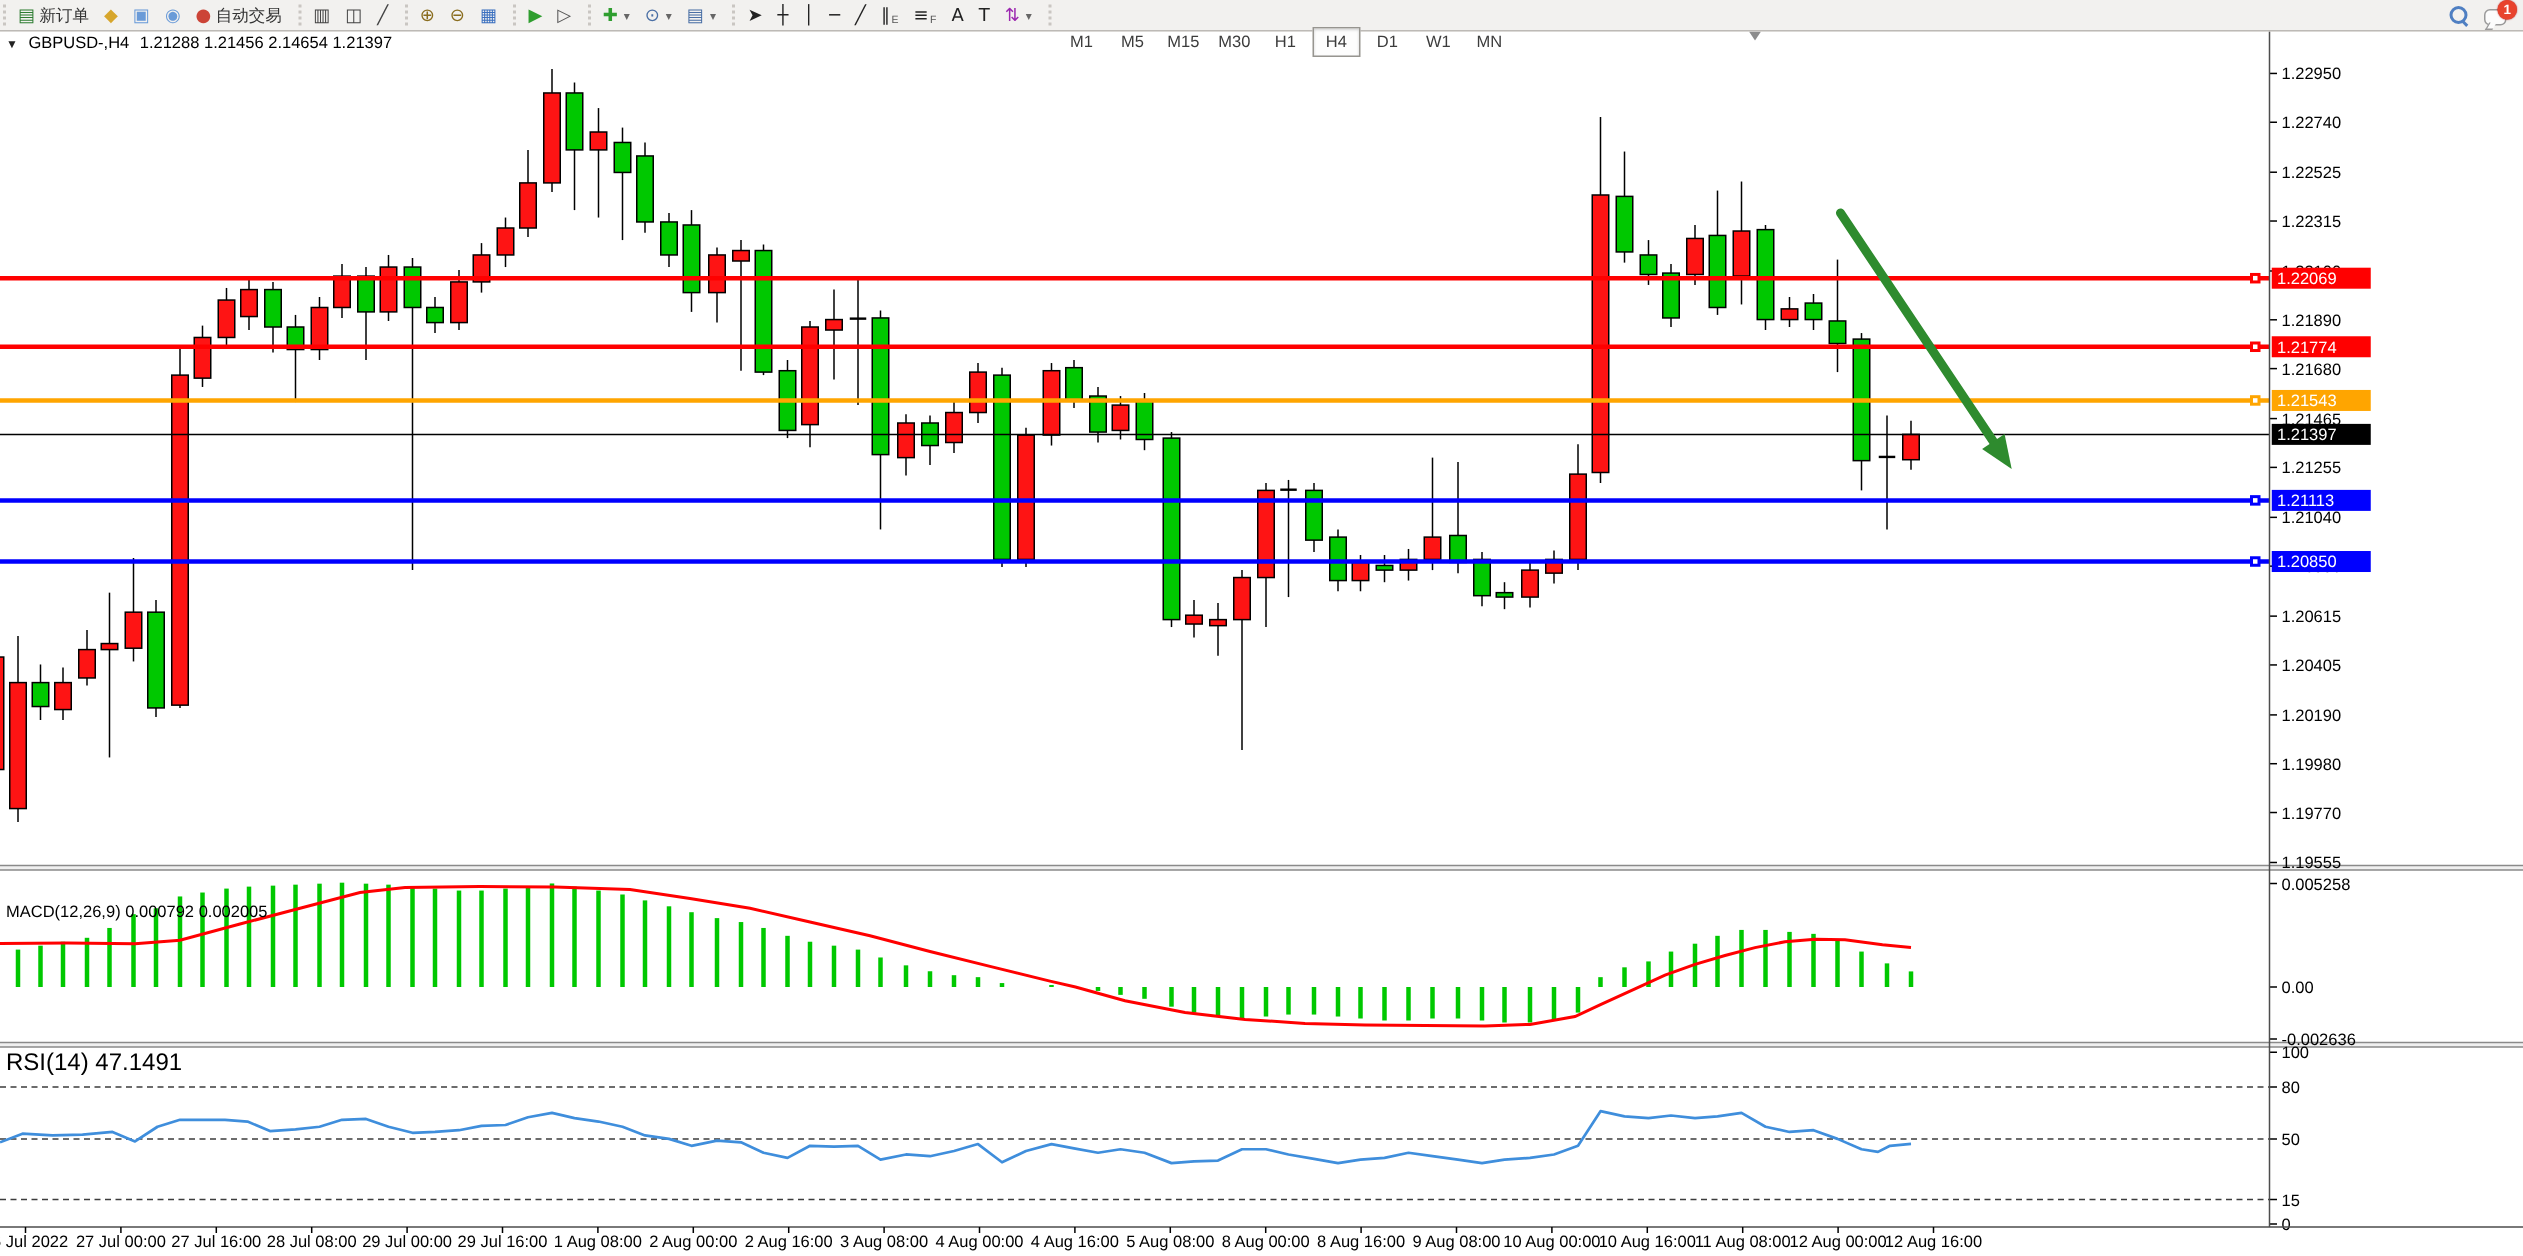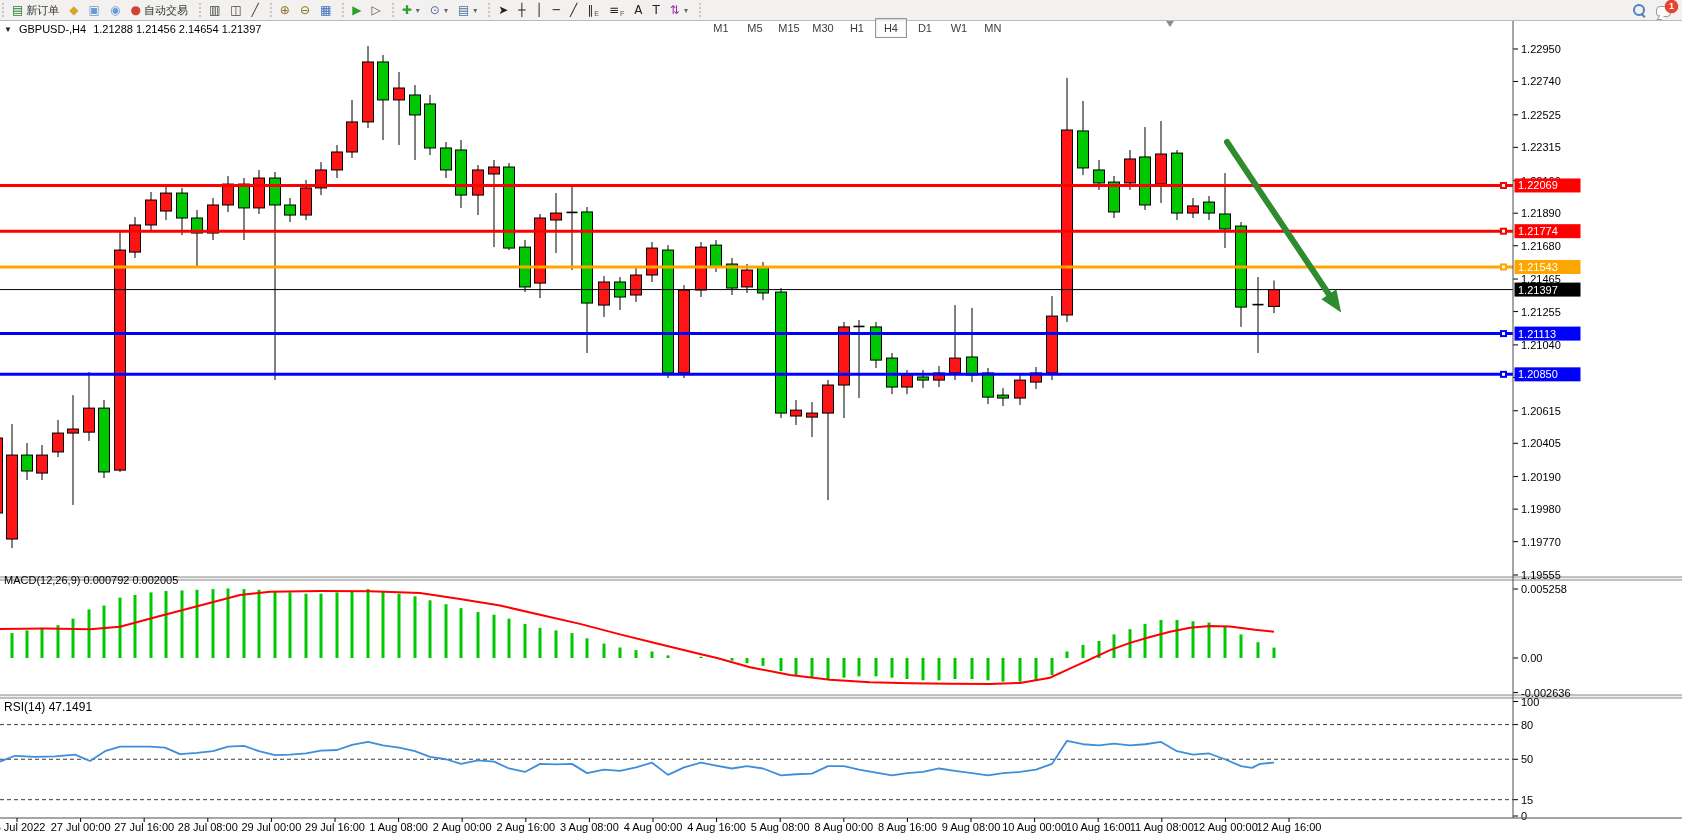--- a/index.html
+++ b/index.html
@@ -23,22 +23,22 @@
   #search-icon .tail{position:absolute;left:9px;top:9px;width:5px;height:2px;background:#4f7fc2;transform:rotate(45deg);transform-origin:0 0;}
   #chat-icon{position:relative;width:16px;height:12px;display:inline-block;}
   #chat-icon .bubble{position:absolute;left:0;top:2px;width:13px;height:9px;border:1.5px solid #9a9a9a;border-radius:4px;background:#fcfcfc;}
   #chat-icon .tailb{position:absolute;left:2px;top:11px;width:4px;height:4px;border-left:1.5px solid #9a9a9a;border-bottom:1.5px solid #9a9a9a;transform:skewX(-30deg);background:#fcfcfc;}
   #notif-badge{position:absolute;right:-6px;top:-4px;min-width:13px;height:13px;border-radius:8px;background:#e8432d;
                color:#fff;font-size:9px;line-height:13px;text-align:center;font-weight:bold;box-shadow:0 0 1px #a00;}
   
   .ovl{position:absolute;z-index:3;white-space:nowrap;color:#000;}
   #chart-title{left:4px;top:23px;font-size:11px;display:flex;gap:7px;align-items:center;}
   #chart-title .tri{font-size:8px;color:#222;}
-  #macd-label{left:4px;top:574px;font-size:11px;}
-  #rsi-label{left:4px;top:700px;font-size:12px;}
+  #macd-label{left:4px;top:602px;font-size:11px;}
+  #rsi-label{left:4px;top:700px;font-size:16px;}
   svg text{font-family:"Liberation Sans",sans-serif;}
 </style>
 </head>
 <body>
 
 <div id="app">
 
   <div id="toolbar">
       <div class="tgroup">
         <span class="tbtn">

